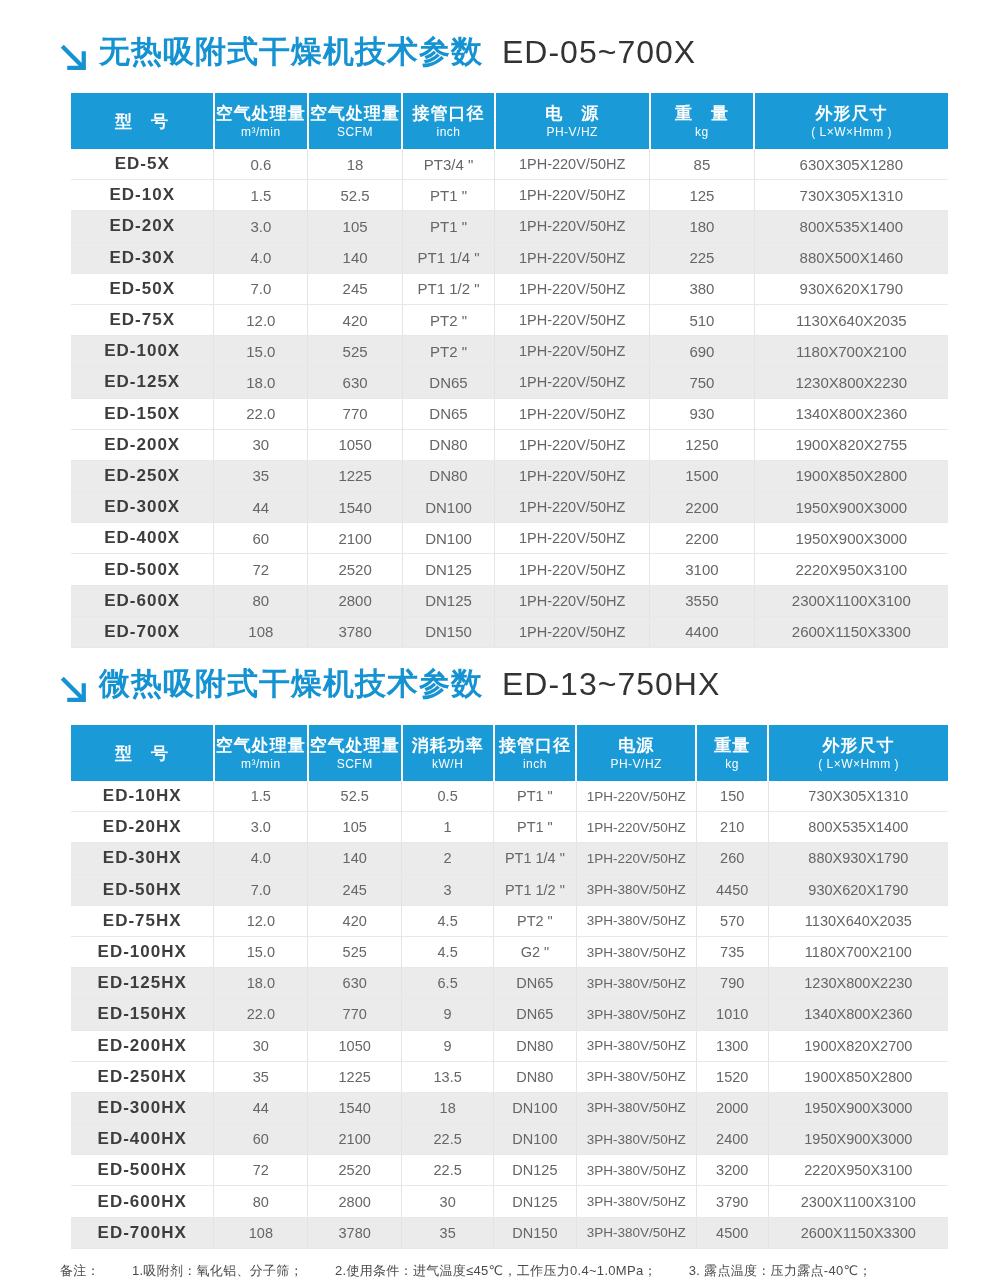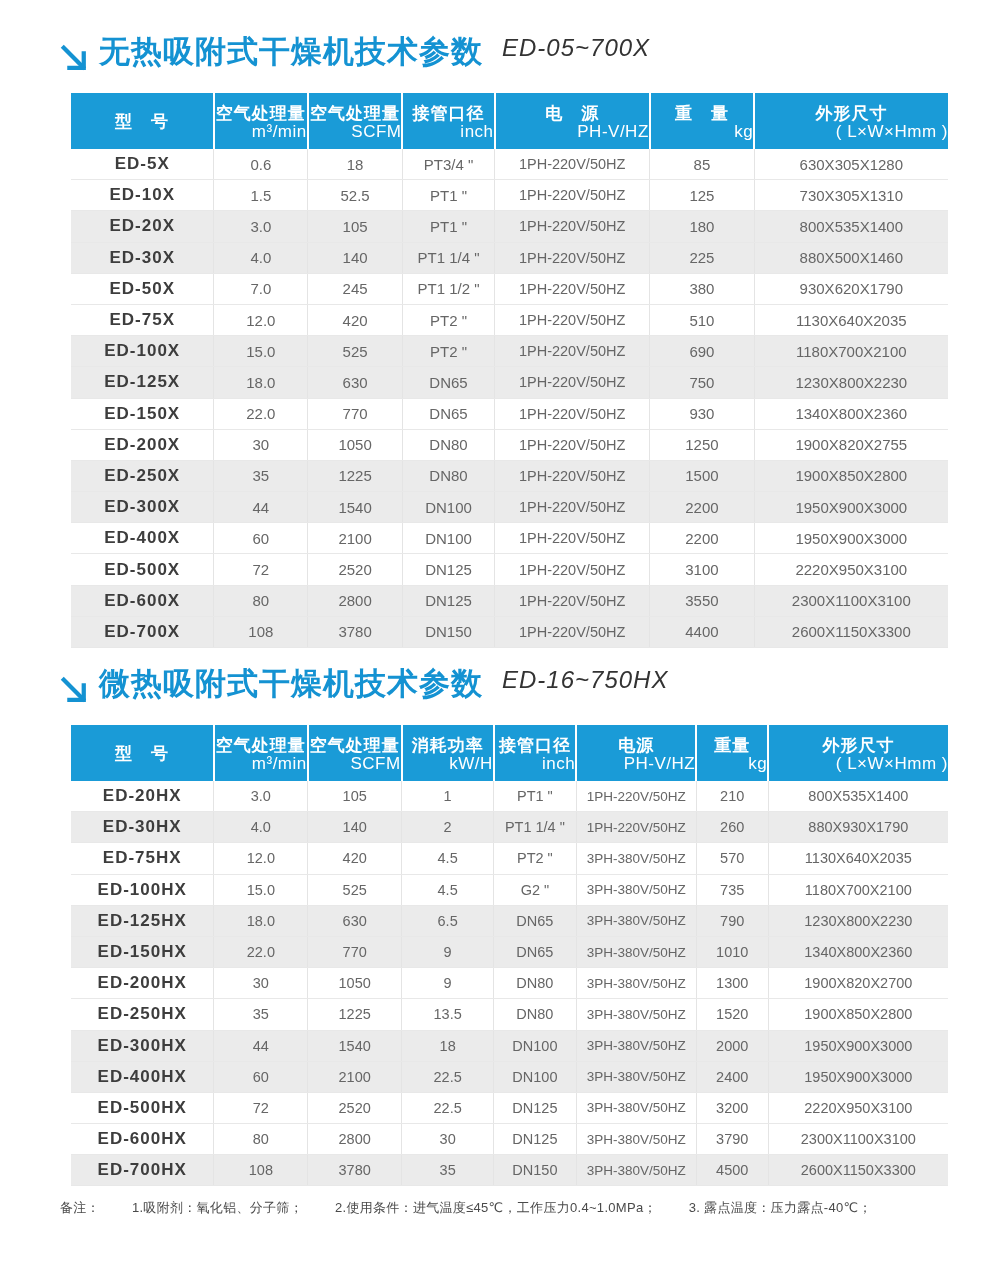--- a/index.html
+++ b/index.html
@@ -11,37 +11,36 @@
   .page{padding:36px 60px 0 60px;}
 
   
   .title-row{display:flex;gap:9px;height:46px;margin-bottom:5px;}
   .arrow{display:inline-flex;align-items:center;}
   .sec-title{
     margin:0;font-size:31px;font-weight:700;color:#1492d2;
     letter-spacing:1px;line-height:1;
   }
   .model-range{
-    font-size:24px;color:#333;margin-left:10px;letter-spacing:1px;line-height:1;
+    font-size:32px;color:#333;margin-left:10px;letter-spacing:1px;line-height:1;
     font-weight:400;
-    font-style:italic;
   }
 
   
   table.spec{
     width:100%;border-collapse:collapse;table-layout:fixed;
     margin:11px;
   }
   table.spec th{
     background:#1a9bd7;color:#fff;height:56px;padding:0;
     border-right:2px solid #ffffff;vertical-align:middle;text-align:center;
   }
   table.spec th:last-child{border-right:none;}
   th .zh{font-size:17px;font-weight:700;letter-spacing:1px;line-height:21px;}
-  th .en{font-size:17px;font-weight:400;letter-spacing:.5px;line-height:16px;text-align:right;}
+  th .en{font-size:12px;font-weight:400;letter-spacing:.5px;line-height:16px;}
   table.spec td{
     height:30.2px;padding:0 2px;text-align:center;vertical-align:middle;
     font-size:15px;color:#666;
     border-right:1px solid #e4e4e4;border-bottom:1px solid #e8e8e8;
     background:#fff;white-space:nowrap;overflow:hidden;
   }
   table.spec td:last-child{border-right:none;text-align:center;}
   table.spec tr.alt td{background:#ebebeb;}
   table.spec td:first-child{
     font-weight:700;font-size:17px;color:#3d3d3d;letter-spacing:1px;
@@ -272,21 +271,21 @@
     <div class="title-row">
       <span class="arrow">
         <svg width="30" height="30" viewBox="0 0 24 24">
           <g stroke="#1492d2" stroke-width="3.4" fill="none" stroke-linecap="square">
             <path d="M3 3 L18.5 18.5"></path>
             <path d="M19 7.5 L19 19 L7.5 19"></path>
           </g>
         </svg>
       </span>
       <h1 class="sec-title">微热吸附式干燥机技术参数</h1>
-      <span class="model-range">ED-16~750HX</span>
+      <span class="model-range">ED-13~750HX</span>
     </div>
     <table class="spec t2">
         <colgroup>
           <col style="width: 16.3%;">
           <col style="width: 10.7%;">
           <col style="width: 10.7%;">
           <col style="width: 10.5%;">
           <col style="width: 9.4%;">
           <col style="width: 13.7%;">
           <col style="width: 8.2%;">
@@ -322,39 +321,59 @@
               <div class="en">kg</div>
             </th>
             <th>
               <div class="zh">外形尺寸</div>
               <div class="en">( L×W×Hmm )</div>
             </th>
           </tr>
         </thead>
         <tbody>
           <tr>
+            <td>ED-10HX</td>
+            <td>1.5</td>
+            <td>52.5</td>
+            <td>0.5</td>
+            <td>PT1 "</td>
+            <td>1PH-220V/50HZ</td>
+            <td>150</td>
+            <td>730X305X1310</td>
+          </tr>
+          <tr>
             <td>ED-20HX</td>
             <td>3.0</td>
             <td>105</td>
             <td>1</td>
             <td>PT1 "</td>
             <td>1PH-220V/50HZ</td>
             <td>210</td>
             <td>800X535X1400</td>
           </tr>
           <tr class="alt">
             <td>ED-30HX</td>
             <td>4.0</td>
             <td>140</td>
             <td>2</td>
             <td>PT1 1/4 "</td>
             <td>1PH-220V/50HZ</td>
             <td>260</td>
             <td>880X930X1790</td>
           </tr>
+          <tr class="alt">
+            <td>ED-50HX</td>
+            <td>7.0</td>
+            <td>245</td>
+            <td>3</td>
+            <td>PT1 1/2 "</td>
+            <td>3PH-380V/50HZ</td>
+            <td>4450</td>
+            <td>930X620X1790</td>
+          </tr>
           <tr>
             <td>ED-75HX</td>
             <td>12.0</td>
             <td>420</td>
             <td>4.5</td>
             <td>PT2 "</td>
             <td>3PH-380V/50HZ</td>
             <td>570</td>
             <td>1130X640X2035</td>
           </tr>

